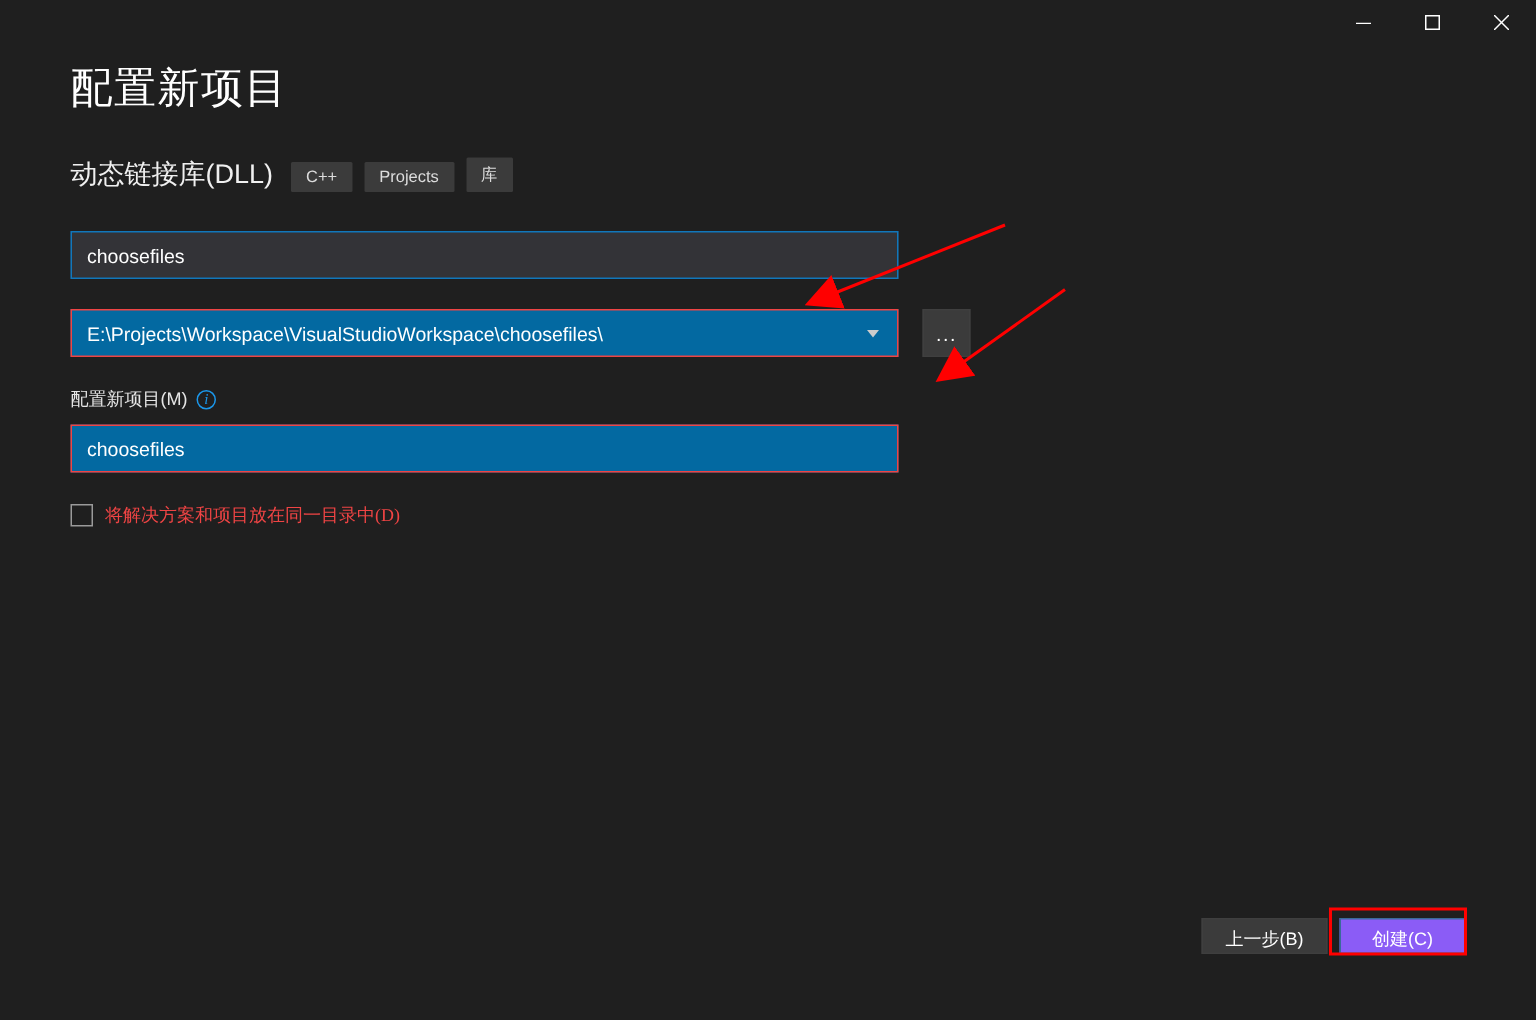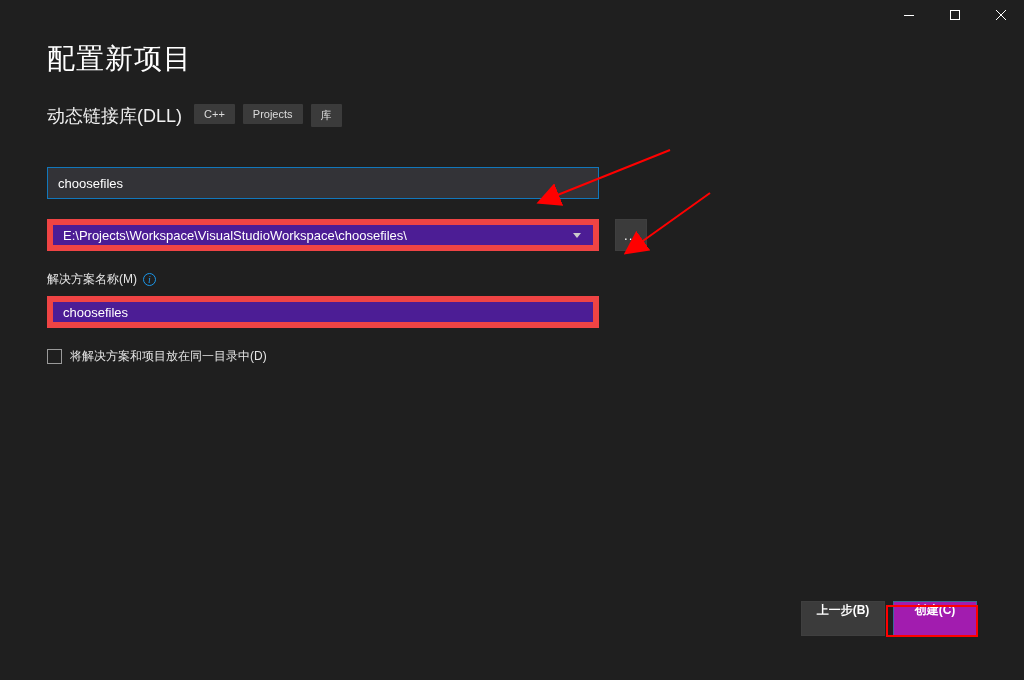--- a/index.html
+++ b/index.html
@@ -30,23 +30,23 @@
   }
   .h1 {
     font-size: 28px;
     font-weight: 400;
     color: #ffffff;
     margin-bottom: 26px;
     letter-spacing: 1px;
   }
   .subrow {
     display: flex;
-    align-items: flex-start;
+    align-items: flex-end;
     gap: 8px;
-    margin-bottom: 39px;
+    margin-bottom: 26px;
   }
   .subtitle {
     font-size: 18px;
     font-weight: 400;
     color: #f0f0f0;
     margin-right: 4px;
   }
   .tag {
     background: #3b3b3b;
     color: #dcdcdc;
@@ -70,22 +70,22 @@
     color: #1b97ea;
     font-size: 10px;
     align-items: center; justify-content: center;
     font-family: Georgia, serif;
     font-style: italic;
     line-height: 1;
   }
   .text-input, .combo-input {
     width: 552px;
     height: 32px;
-    background: #4c1d95;
-    border: 6px solid #ef4444;
+    background: #0369a1;
+    border: 1px solid #ef4444;
     color: #ffffff;
     font-size: 13px;
     padding: 0 10px;
     outline: none;
     font-family: inherit;
   }
   .text-input.focused {
     border: 1px solid #1177bb;
     background: #333337;
   }
@@ -120,41 +120,40 @@
     display: flex;
     align-items: center;
     gap: 8px;
     margin-top: 6px;
   }
   .checkbox {
     width: 15px; height: 15px;
     border: 1px solid #9a9a9a;
     background: transparent;
   }
-  .check-label { font-size: 12px; color: #e5e5e5; }
+  .check-label { font-size: 12px; color: #ef4444; font-family: Liberation Serif, serif; }
   .footer {
     position: absolute;
     right: 47px;
     bottom: 44px;
     display: flex;
     gap: 8px;
   }
   .footer .btn {
     min-width: 84px;
-    height: 35px;
+    height: 24px;
     background: #3b3b3b;
     border: 1px solid #3f3f3f;
     color: #ffffff;
     font-size: 12px;
-    display: flex; align-items: flex-start; justify-content: center;
+    display: flex; align-items: flex-end; justify-content: center;
     padding: 0 14px;
-    font-weight: bold;
   }
   .footer .btn.primary {
-    background: #a21caf;
+    background: #8b5cf6;
     border: 1px solid #3a6a9a;
   }
   .highlight-box {
     position: absolute;
     border: 2px solid #ff0000;
     pointer-events: none;
   }
   svg.annotation {
     position: absolute;
     pointer-events: none;
@@ -204,21 +203,21 @@
         <span class="chev-down"></span>
       </div>
       <div class="browse-btn">
         <span>...</span>
       </div>
     </div>
   </div>
 
   <div class="field-block">
     <div class="field-label">
-      <span>解决方案名称(M)</span>
+      <span>配置新项目(M)</span>
       <span class="info-icon">i</span>
     </div>
     <input class="text-input" type="text" value="choosefiles" style="">
   </div>
 
   <div class="check-row">
     <div class="checkbox"></div>
     <div class="check-label">将解决方案和项目放在同一目录中(D)</div>
   </div>
 </div>

